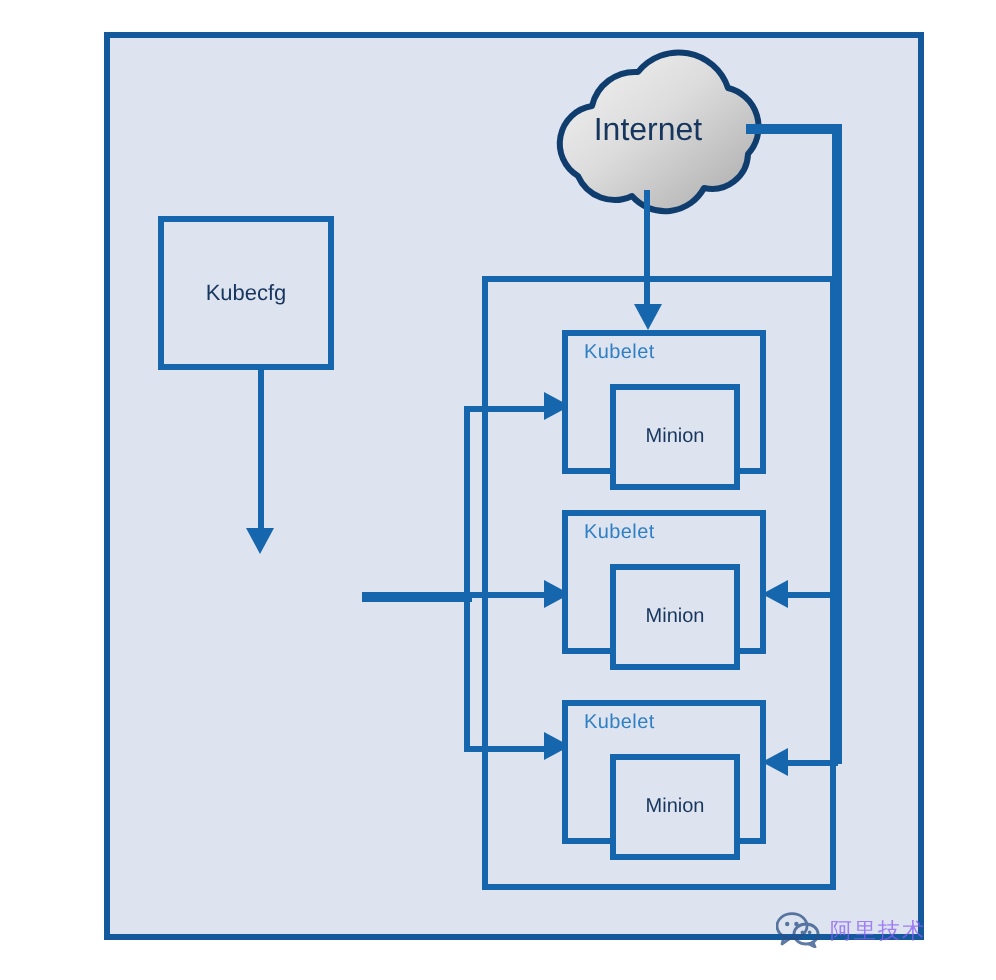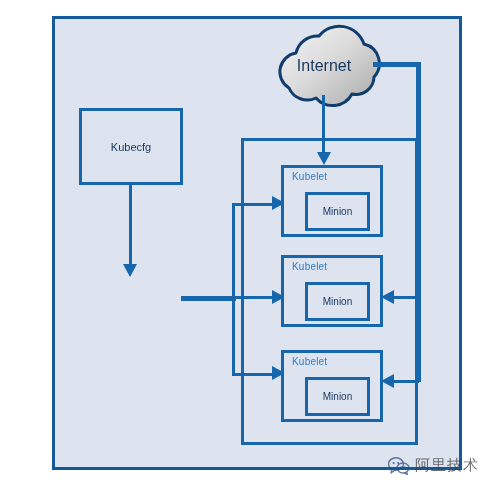--- a/index.html
+++ b/index.html
@@ -14,21 +14,21 @@
     background:#dde3ef;border:3px solid #14599c;box-sizing:border-box;
   }
 
   
   .box{
     position:absolute;background:#dde3ef;border:3px solid #1666ad;
     box-sizing:border-box;display:flex;align-items:center;
     justify-content:center;text-align:center;color:#17365d;font-size:11px;
     line-height:14px;
   }
-  .box.kubecfg{left:79px;top:108px;width:104px;height:77px;}
+  .box.kubecfg{left:79px;top:108px;width:88px;height:77px;}
   .box.master{left:81px;top:277px;width:100px;height:70px;}
 
   
   .node-container{
     position:absolute;left:241px;top:138px;width:177px;height:307px;
     border:3px solid #1666ad;box-sizing:border-box;background:transparent;
   }
 
   
   .kubelet{
@@ -36,21 +36,21 @@
     background:#dde3ef;border:3px solid #1666ad;box-sizing:border-box;padding-left:21px;
   }
   .kubelet.k1{top:165px;}
   .kubelet.k2{top:255px;}
   .kubelet.k3{top:350px;}
   .kubelet-label{
     position:absolute;left:8px;top:3px;font-size:10px;color:#2f7fc4;
     letter-spacing:.2px;
   }
   .minion{
-    position:absolute;left:21px;top:24px;width:65px;height:39px;
+    position:absolute;left:21px;top:24px;width:65px;height:53px;
     background:#dde3ef;border:3px solid #1666ad;box-sizing:border-box;
     display:flex;align-items:center;justify-content:center;
     font-size:10px;color:#17365d;
   }
 
   
   .vline{position:absolute;width:3px;background:#1666ad;}
   .hline{position:absolute;height:3px;background:#1666ad;}
   .vline.thick{width:5px;}
   .hline.thick{height:5px;}
@@ -79,21 +79,21 @@
     display:flex;align-items:center;justify-content:center;
     font-size:16px;color:#17365d;pointer-events:none;
   }
 
   
   .watermark{
     position:absolute;left:388px;top:456px;display:flex;align-items:center;
     gap:5px;opacity:.75;
   }
   .wm-text{
-    font-size:15px;color:#404040;font-family:"DejaVu Sans",sans-serif;
+    font-size:11px;color:#8b5cf6;font-family:"DejaVu Sans",sans-serif;
     letter-spacing:1px;white-space:nowrap;
   }
 </style>
 </head>
 <body>
 
 <div id="stage">
 
   <div class="outer-panel"></div>
 

